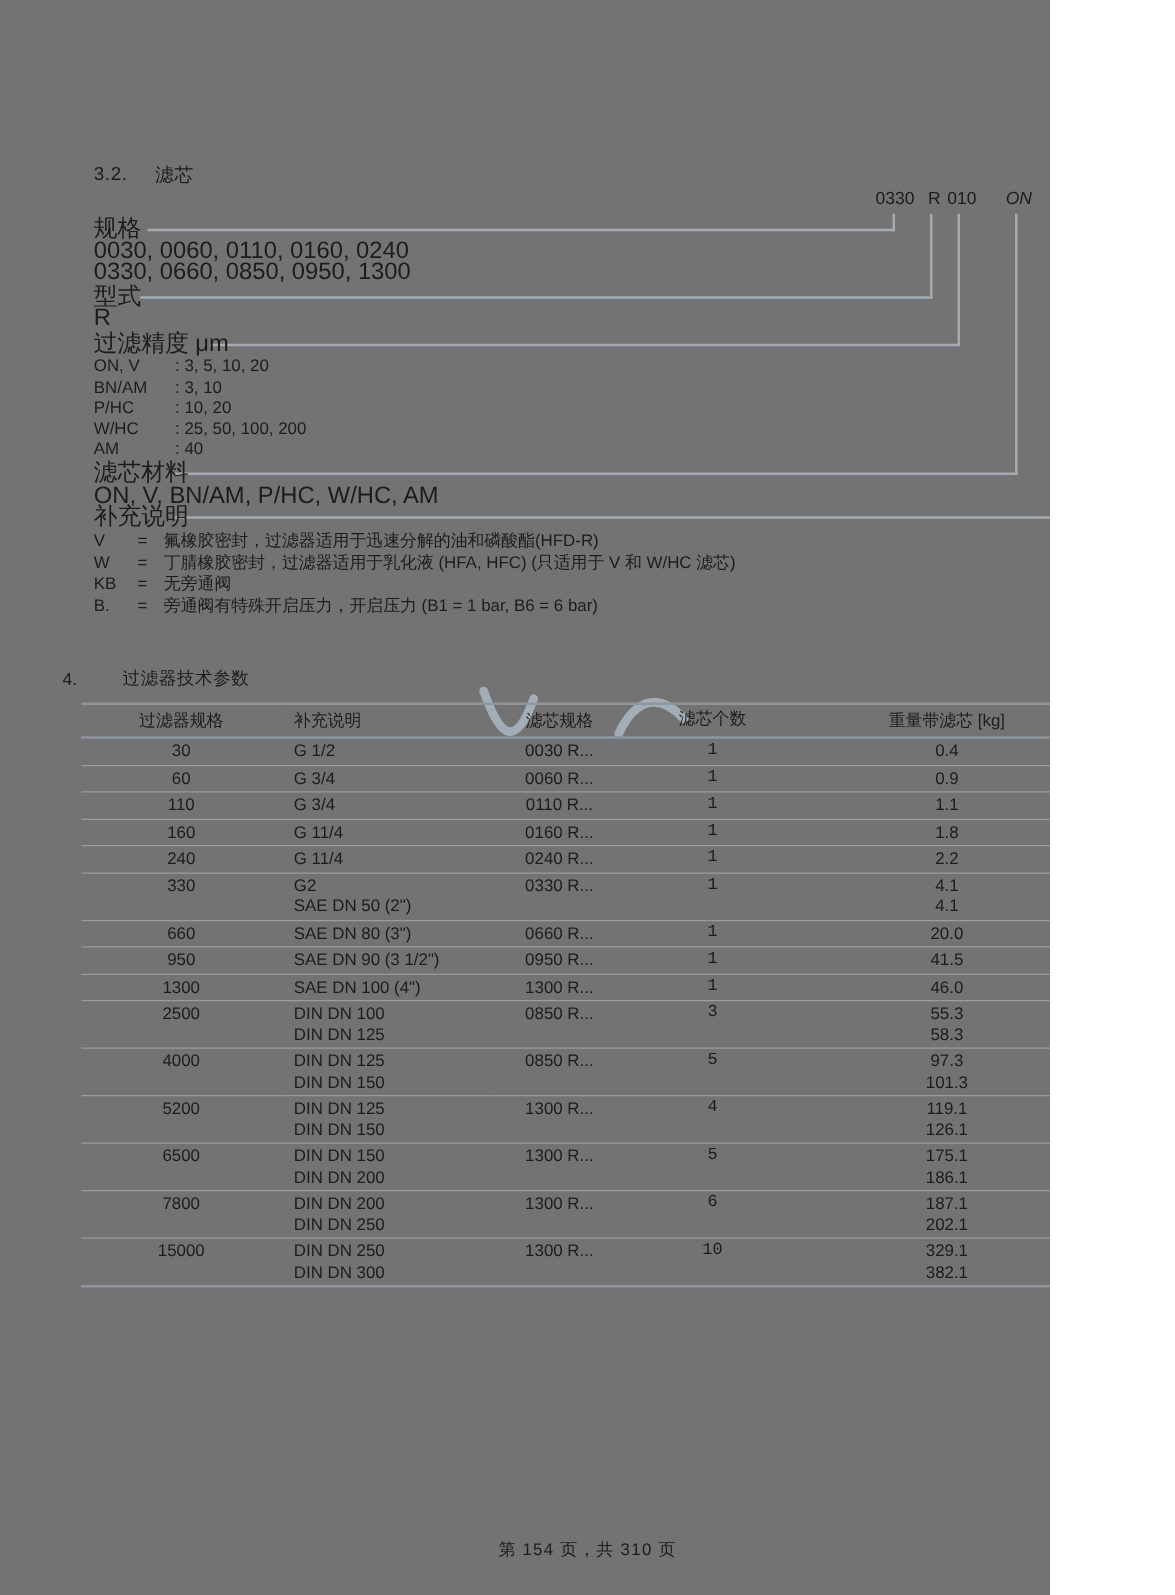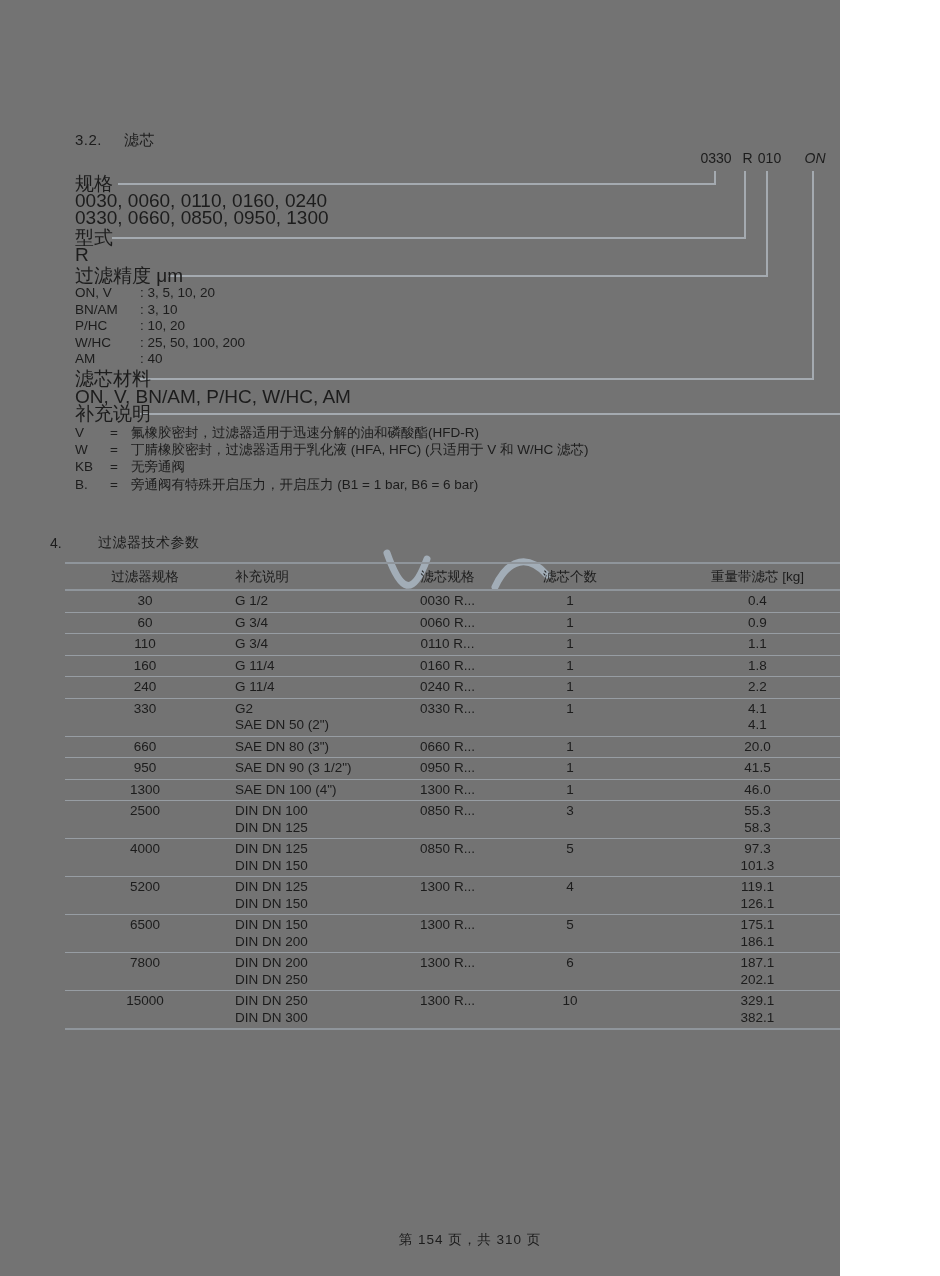--- a/index.html
+++ b/index.html
@@ -66,21 +66,21 @@
     border-bottom: 1px solid #979da3;
     padding: 2px 0 2px 0;
     line-height: 16.5px;
     vertical-align: top;
     white-space: pre-line;
   }
   .tech-table tr:last-child td { border-bottom: none; }
   .tech-table .c0 { width: 160px; text-align: center; }
   .tech-table .c1 { width: 170px; text-align: left; padding-left: 10px; }
   .tech-table .c2 { width: 105px; text-align: center; }
-  .tech-table .c3 { width: 140px; text-align: center; }
+  .tech-table .c3 { width: 140px; text-align: center; font-family: Liberation Mono, monospace; }
   .tech-table .c4 { width: 235px; text-align: center; }
 
   
   .footer {
     left: 0; top: 1231px; width: 940px;
     text-align: center; font-size: 13.5px; letter-spacing: 1px;
   }
 
   .watermark { left: 383px; top: 545px; opacity: 0.55; pointer-events: none; }
 </style>

